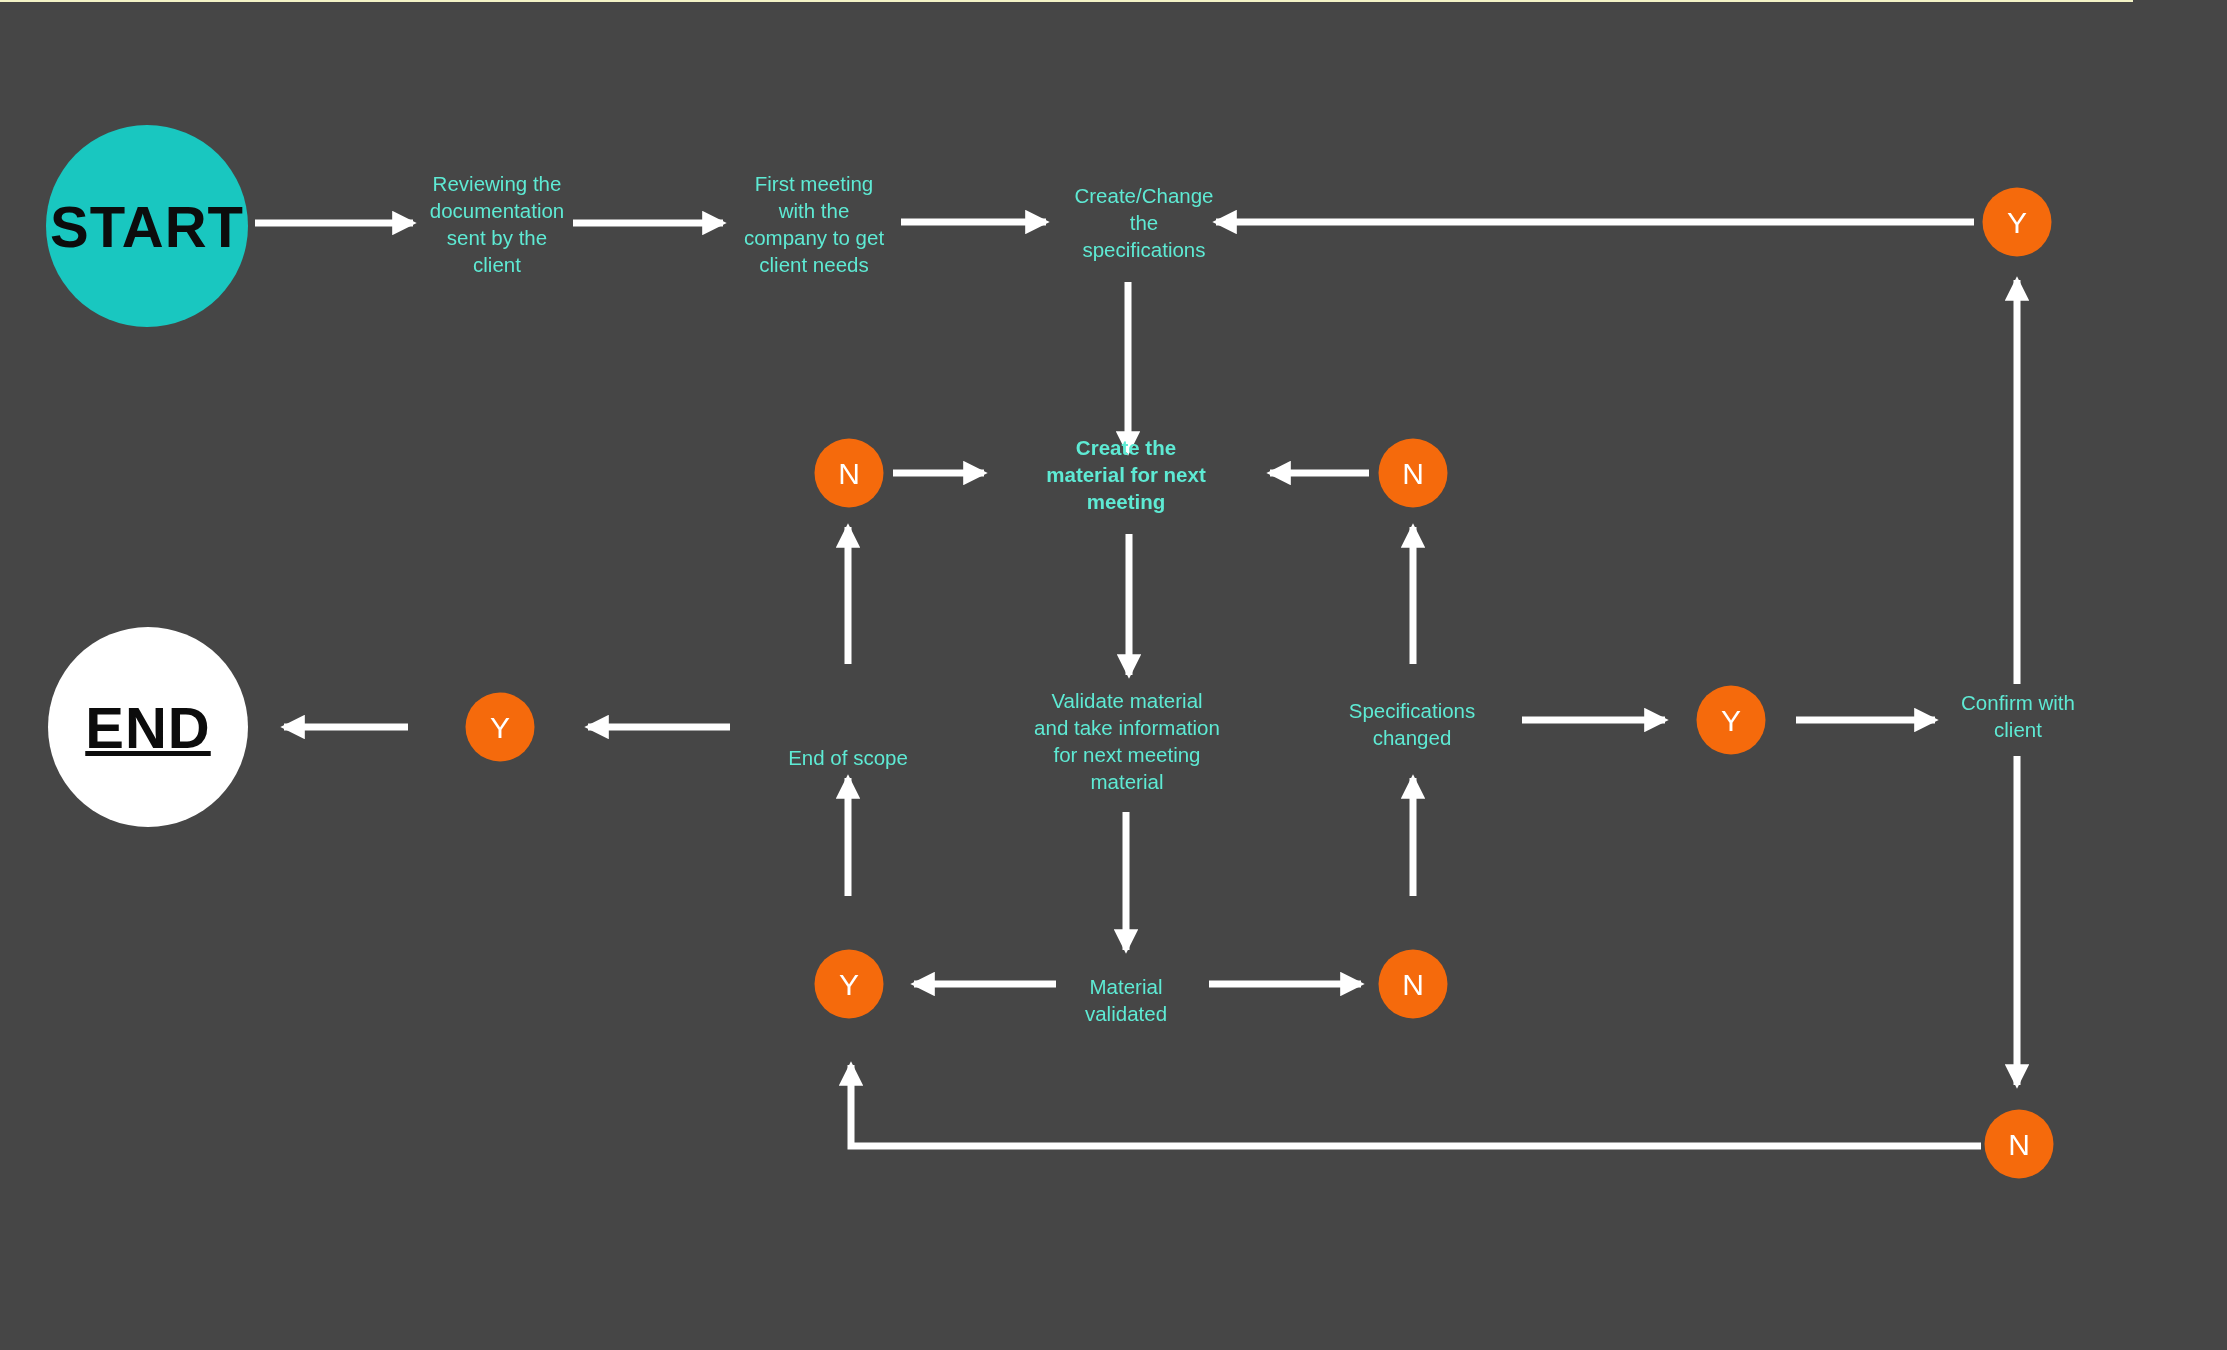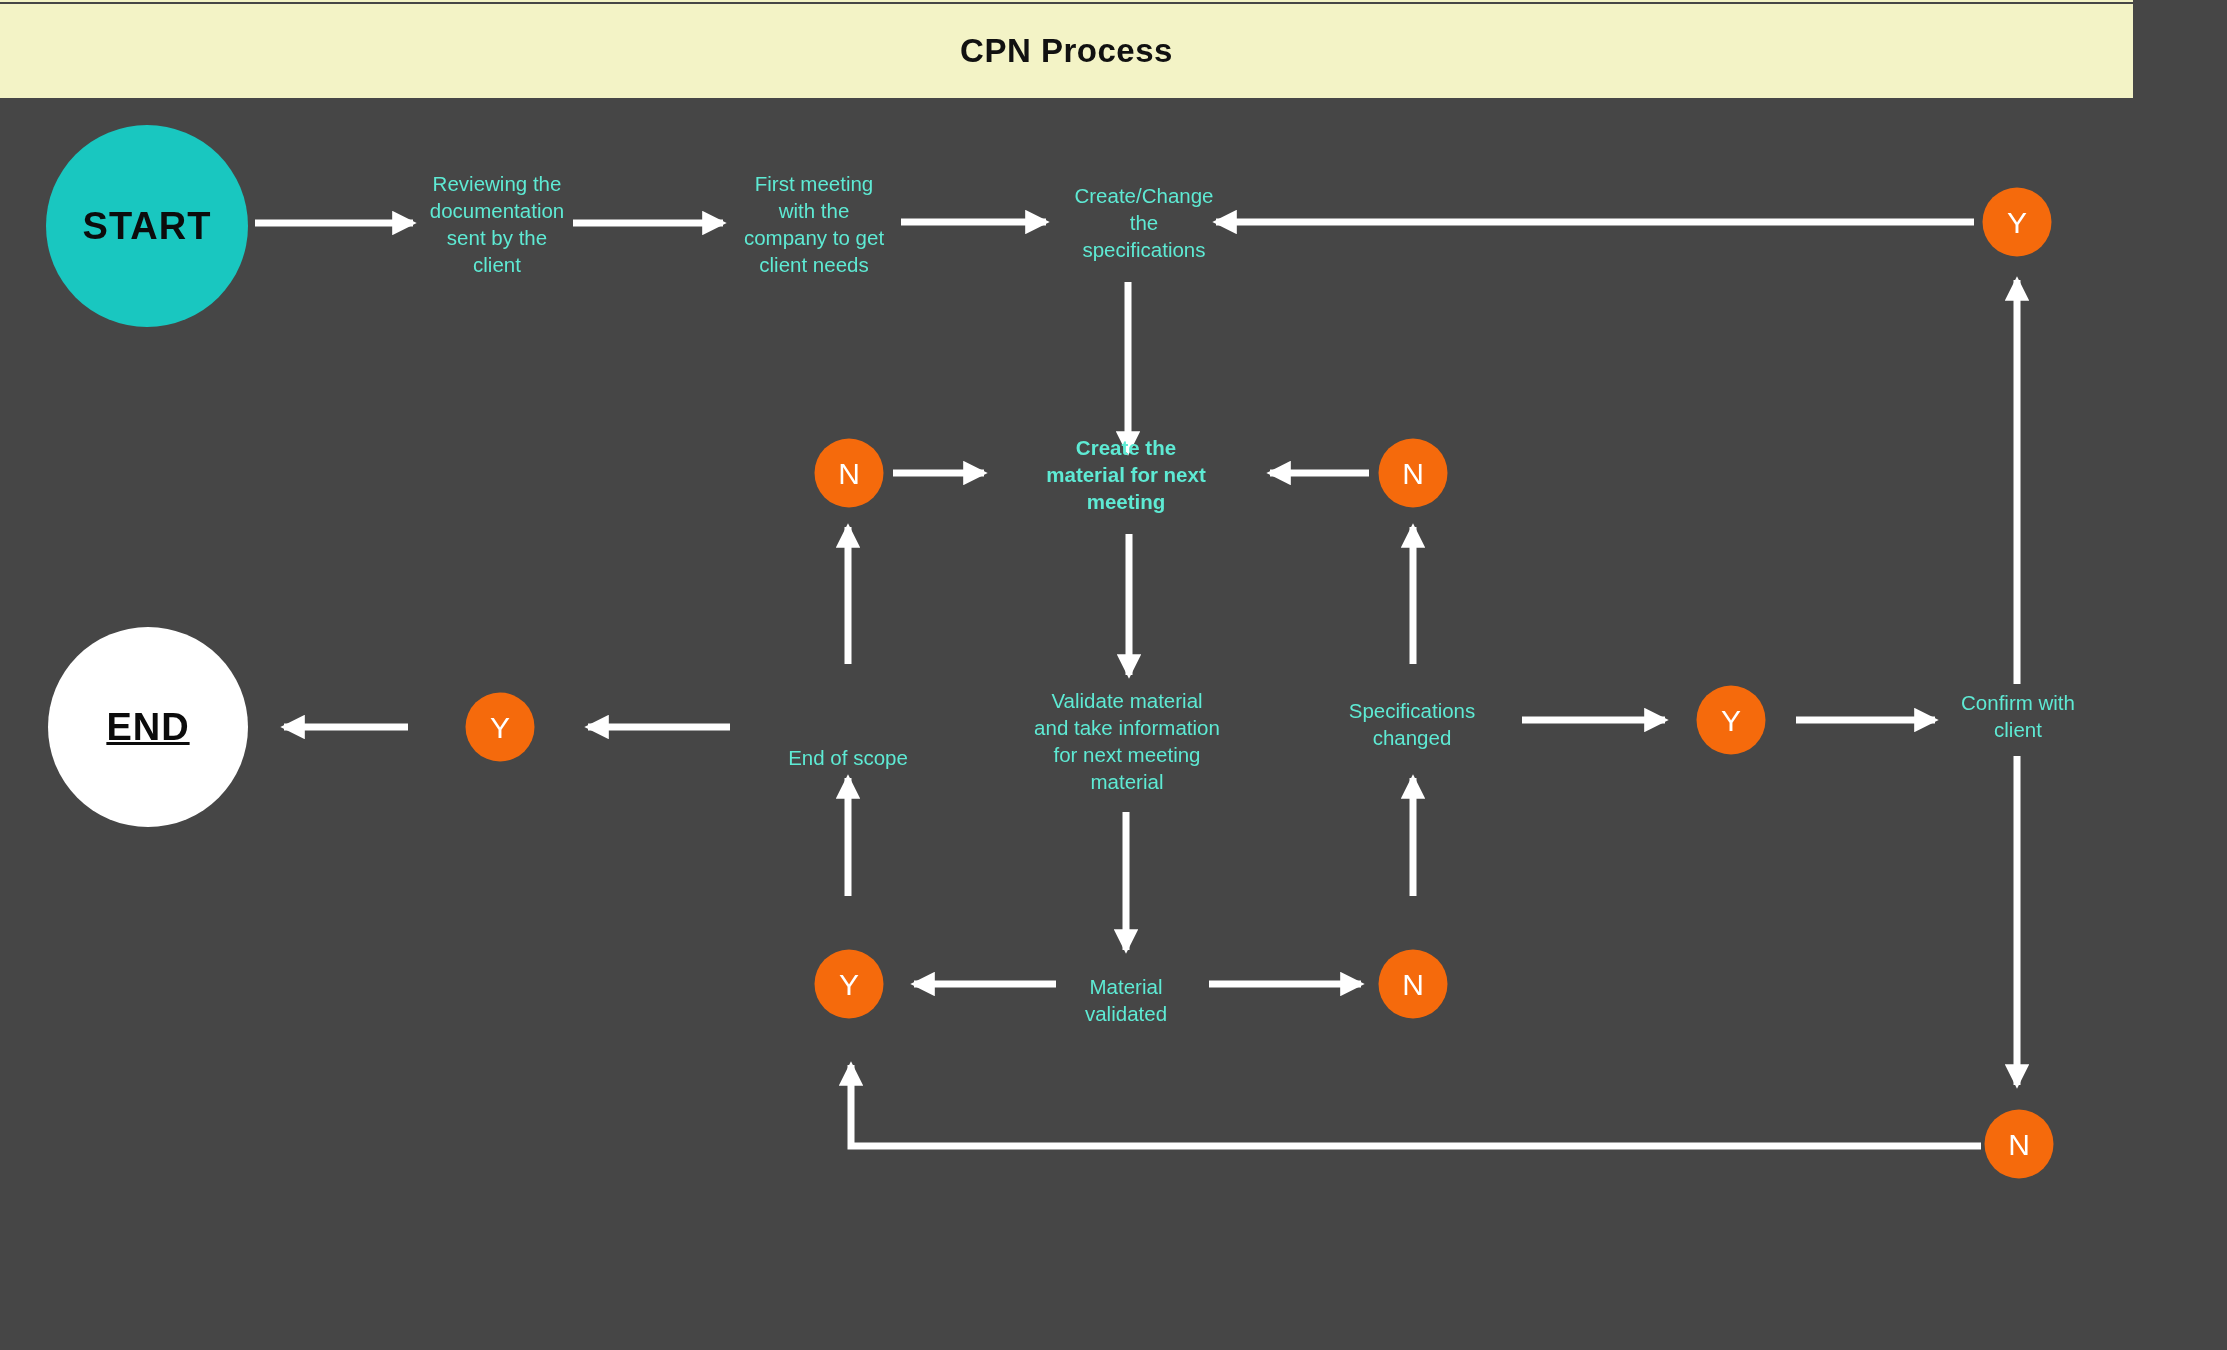--- a/index.html
+++ b/index.html
@@ -18,42 +18,39 @@
   }
   .header-title{
     color:var(--title-color,#111);
     font-size:33px;font-weight:bold;letter-spacing:0.5px;
   }
   #edges{position:absolute;left:0;top:0;width:2227px;height:1350px;}
   #edges polyline{fill:none;stroke:var(--line,#fff);stroke-width:7;stroke-linecap:butt;stroke-linejoin:miter;}
   .node{position:absolute;transform:translate(-50%,-50%);display:flex;align-items:center;justify-content:center;}
   .node-start,.node-end{
     border-radius:50%;
-    font-weight:bold;font-size:38px;color:#0c0c0c;letter-spacing:1px;
+    font-weight:bold;font-size:58px;color:#0c0c0c;letter-spacing:1px;
   }
   .node-start{width:202px;height:202px;background:var(--start-fill,#19c7c0);}
   .node-end{width:200px;height:200px;background:var(--end-fill,#ffffff);text-decoration:underline;}
   .node-decision{
     width:69px;height:69px;border-radius:50%;
     background:var(--decision-fill,#f56a0c);
     color:#fff;font-size:30px;
   }
   .node-process{
     color:#5eead4;font-size:20.5px;line-height:27px;
     text-align:center;white-space:pre-line;
   }
 </style>
 </head>
 <body>
 
 <div id="canvas">
   <div class="top-edge"></div>
-  <div class="header-bar">
-    <span class="header-title">CPN Process</span>
-  </div>
   <svg id="edges" xmlns="http://www.w3.org/2000/svg">
     <defs>
       <marker id="arrowhead" viewBox="0 0 10 10" refX="8.5" refY="5" markerWidth="3.5" markerHeight="3.5" orient="auto">
         <path d="M0,0 L10,5 L0,10 z" fill="#ffffff"></path>
       </marker>
     </defs>
   <polyline points="255,223 413,223" marker-end="url(#arrowhead)"></polyline>
       <polyline points="573,223 723,223" marker-end="url(#arrowhead)"></polyline>
       <polyline points="901,222 1046,222" marker-end="url(#arrowhead)"></polyline>
       <polyline points="1974,222 1216,222" marker-end="url(#arrowhead)"></polyline>

